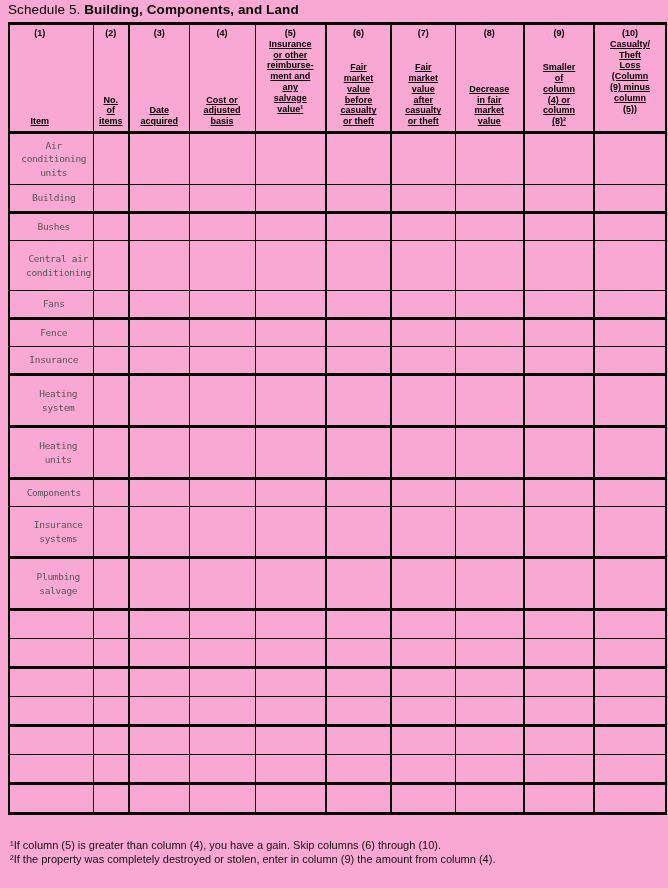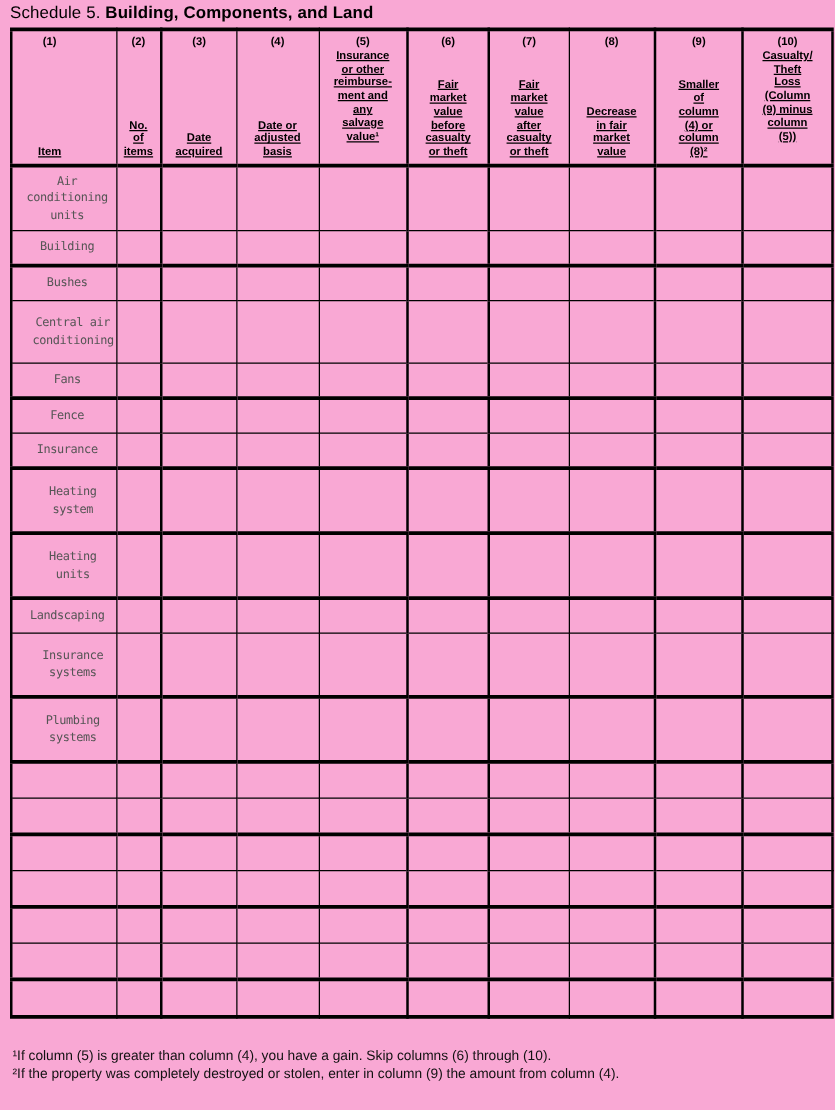--- a/index.html
+++ b/index.html
@@ -84,21 +84,21 @@
               <div class="hnum">(3)</div>
               <div class="sp"></div>
               <div class="hlabel">Date
 acquired</div>
             </div>
           </th>
           <th>
             <div class="hwrap">
               <div class="hnum">(4)</div>
               <div class="sp"></div>
-              <div class="hlabel">Date or
+              <div class="hlabel">Cost or
 adjusted
 basis</div>
             </div>
           </th>
           <th class="vT">
             <div class="hwrap">
               <div class="hnum">(5)</div>
               <div class="hlabel">Insurance
 or other
 reimburse-
@@ -276,21 +276,21 @@
           <td class="hT"></td>
           <td class="hT"></td>
           <td class="vT hT"></td>
           <td class="vT hT"></td>
           <td class="hT"></td>
           <td class="vT hT"></td>
           <td class="vT hT"></td>
           <td class="hT"></td>
         </tr>
         <tr class="r1">
-          <td class="lab">Landscaping</td>
+          <td class="lab">Components</td>
           <td class="vT"></td>
           <td class=""></td>
           <td class=""></td>
           <td class="vT"></td>
           <td class="vT"></td>
           <td class=""></td>
           <td class="vT"></td>
           <td class="vT"></td>
           <td class=""></td>
         </tr>
@@ -302,21 +302,21 @@
           <td class="hT"></td>
           <td class="vT hT"></td>
           <td class="vT hT"></td>
           <td class="hT"></td>
           <td class="vT hT"></td>
           <td class="vT hT"></td>
           <td class="hT"></td>
         </tr>
         <tr class="r2">
           <td class="hT lab">Plumbing
-systems</td>
+salvage</td>
           <td class="vT hT"></td>
           <td class="hT"></td>
           <td class="hT"></td>
           <td class="vT hT"></td>
           <td class="vT hT"></td>
           <td class="hT"></td>
           <td class="vT hT"></td>
           <td class="vT hT"></td>
           <td class="hT"></td>
         </tr>

